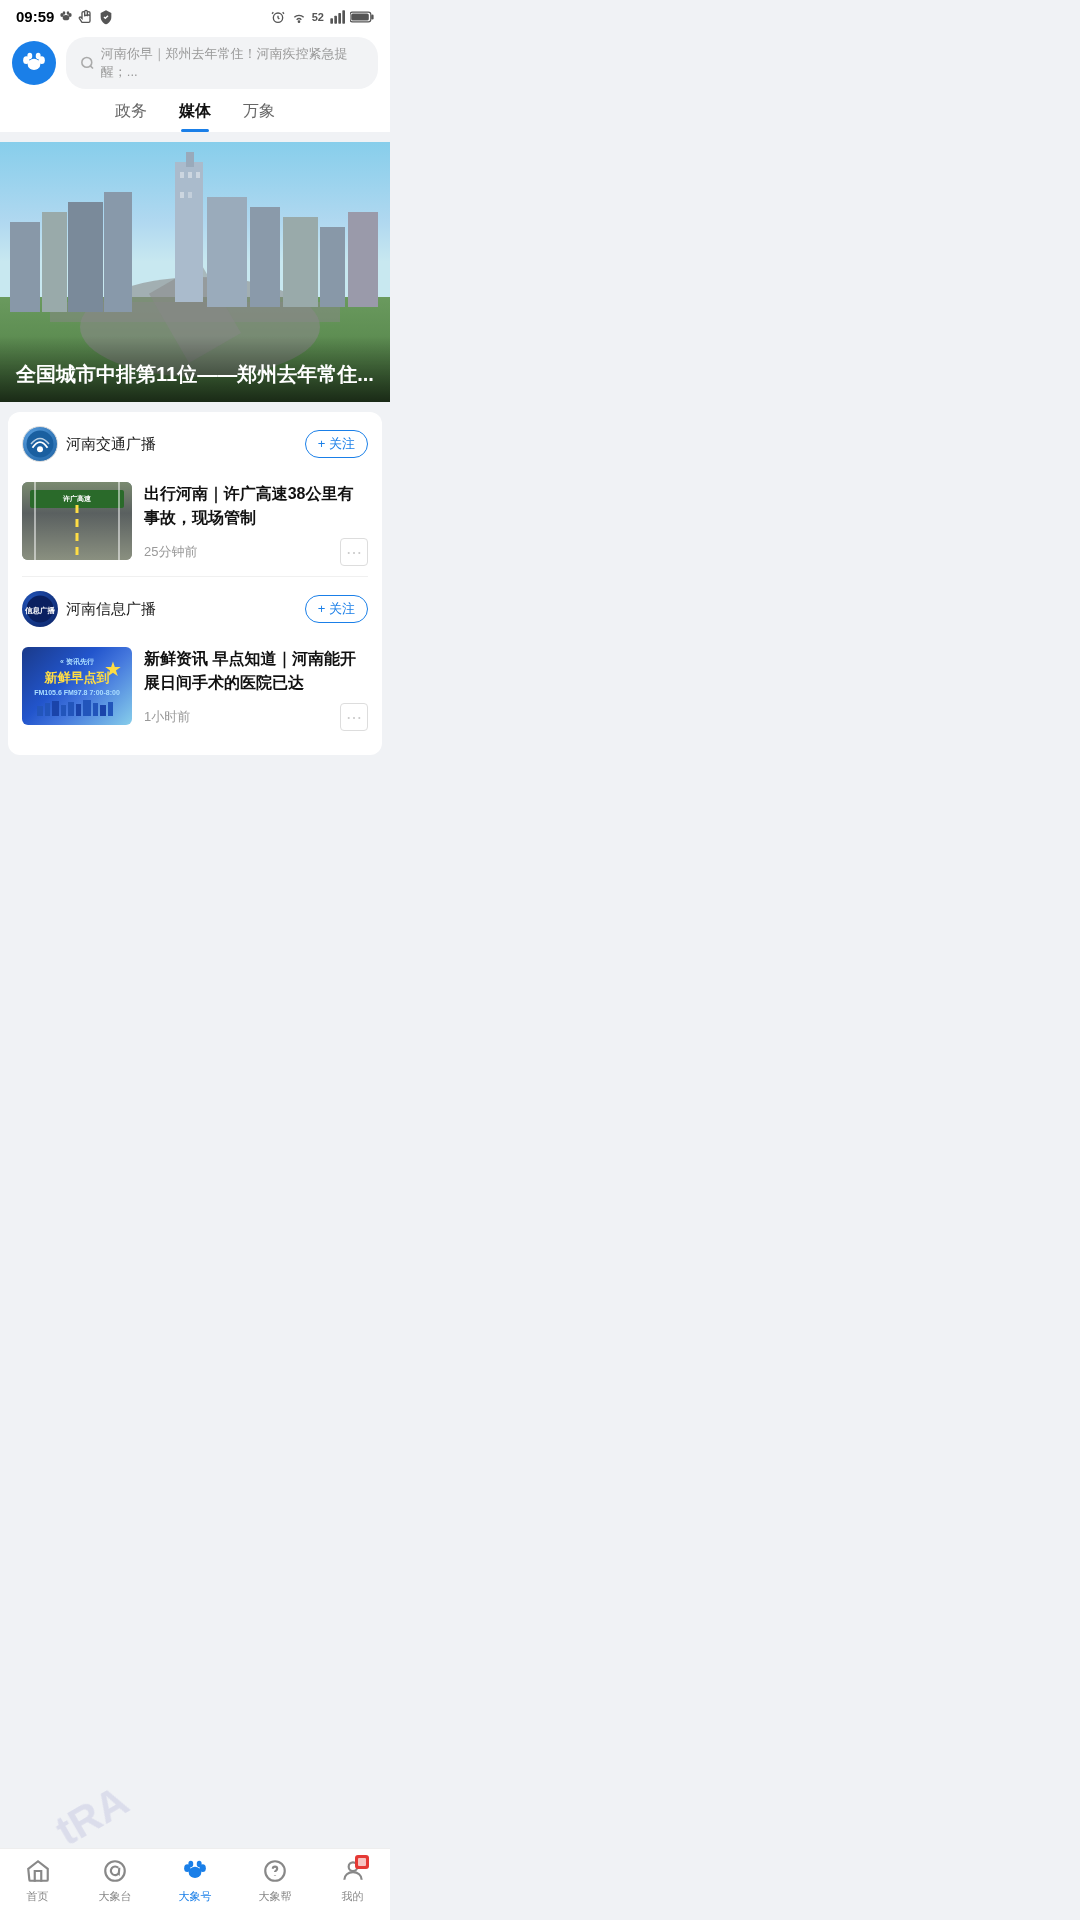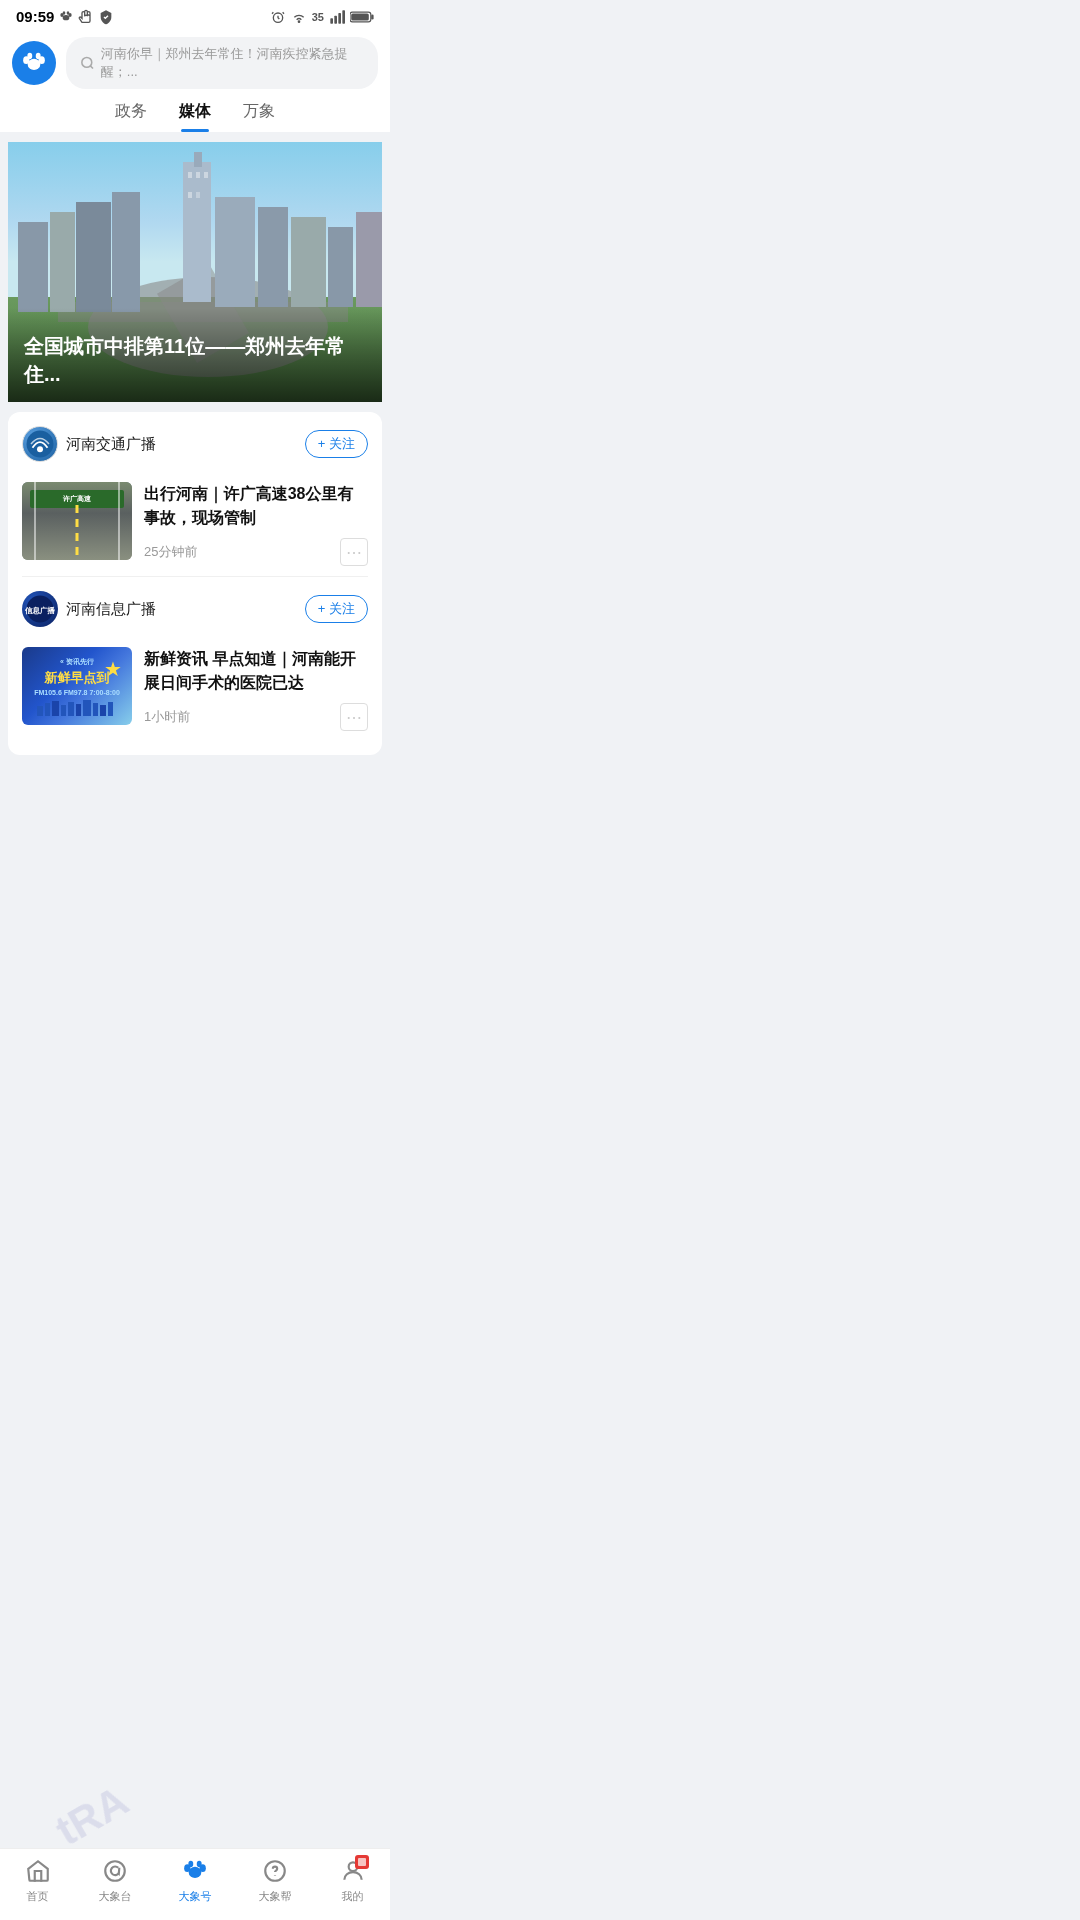--- a/index.html
+++ b/index.html
@@ -86,21 +86,21 @@
       left: 50%;
       transform: translateX(-50%);
       width: 28px;
       height: 3px;
       background: #1a7fe8;
       border-radius: 2px;
     }
 
     
     .hero-section {
-      margin: 10px 8px;
+      margin: 10px 0;
       position: relative;
       overflow: hidden;
     }
     .hero-image {
       width: 100%;
       height: 260px;
       background: linear-gradient(
         to bottom,
         #87ceeb 0%,
         #b0d8f0 20%,
@@ -369,21 +369,21 @@
       <path d="M12 10v3l2 2"></path>
       <path d="M5 5l-2 2M19 5l2 2"></path>
     </svg>
 
     <svg width="16" height="16" viewBox="0 0 24 24" fill="none" stroke="#555" stroke-width="2">
       <path d="M5 12.5a10 10 0 0 1 14 0"></path>
       <path d="M8.5 16a5 5 0 0 1 7 0"></path>
       <circle cx="12" cy="19" r="1" fill="#555"></circle>
     </svg>
 
-    <span style="font-size:11px;font-weight:700;color:#555;">35</span>
+    <span style="font-size:11px;font-weight:700;color:#555;">52</span>
 
     <svg width="16" height="16" viewBox="0 0 24 24">
       <rect x="2" y="14" width="4" height="8" rx="1" fill="#555"></rect>
       <rect x="8" y="10" width="4" height="12" rx="1" fill="#555"></rect>
       <rect x="14" y="6" width="4" height="16" rx="1" fill="#555"></rect>
       <rect x="20" y="2" width="4" height="20" rx="1" fill="#555"></rect>
     </svg>
 
     <svg width="24" height="14" viewBox="0 0 30 14">
       <rect x="0" y="1" width="26" height="12" rx="3" fill="none" stroke="#555" stroke-width="1.5"></rect>

